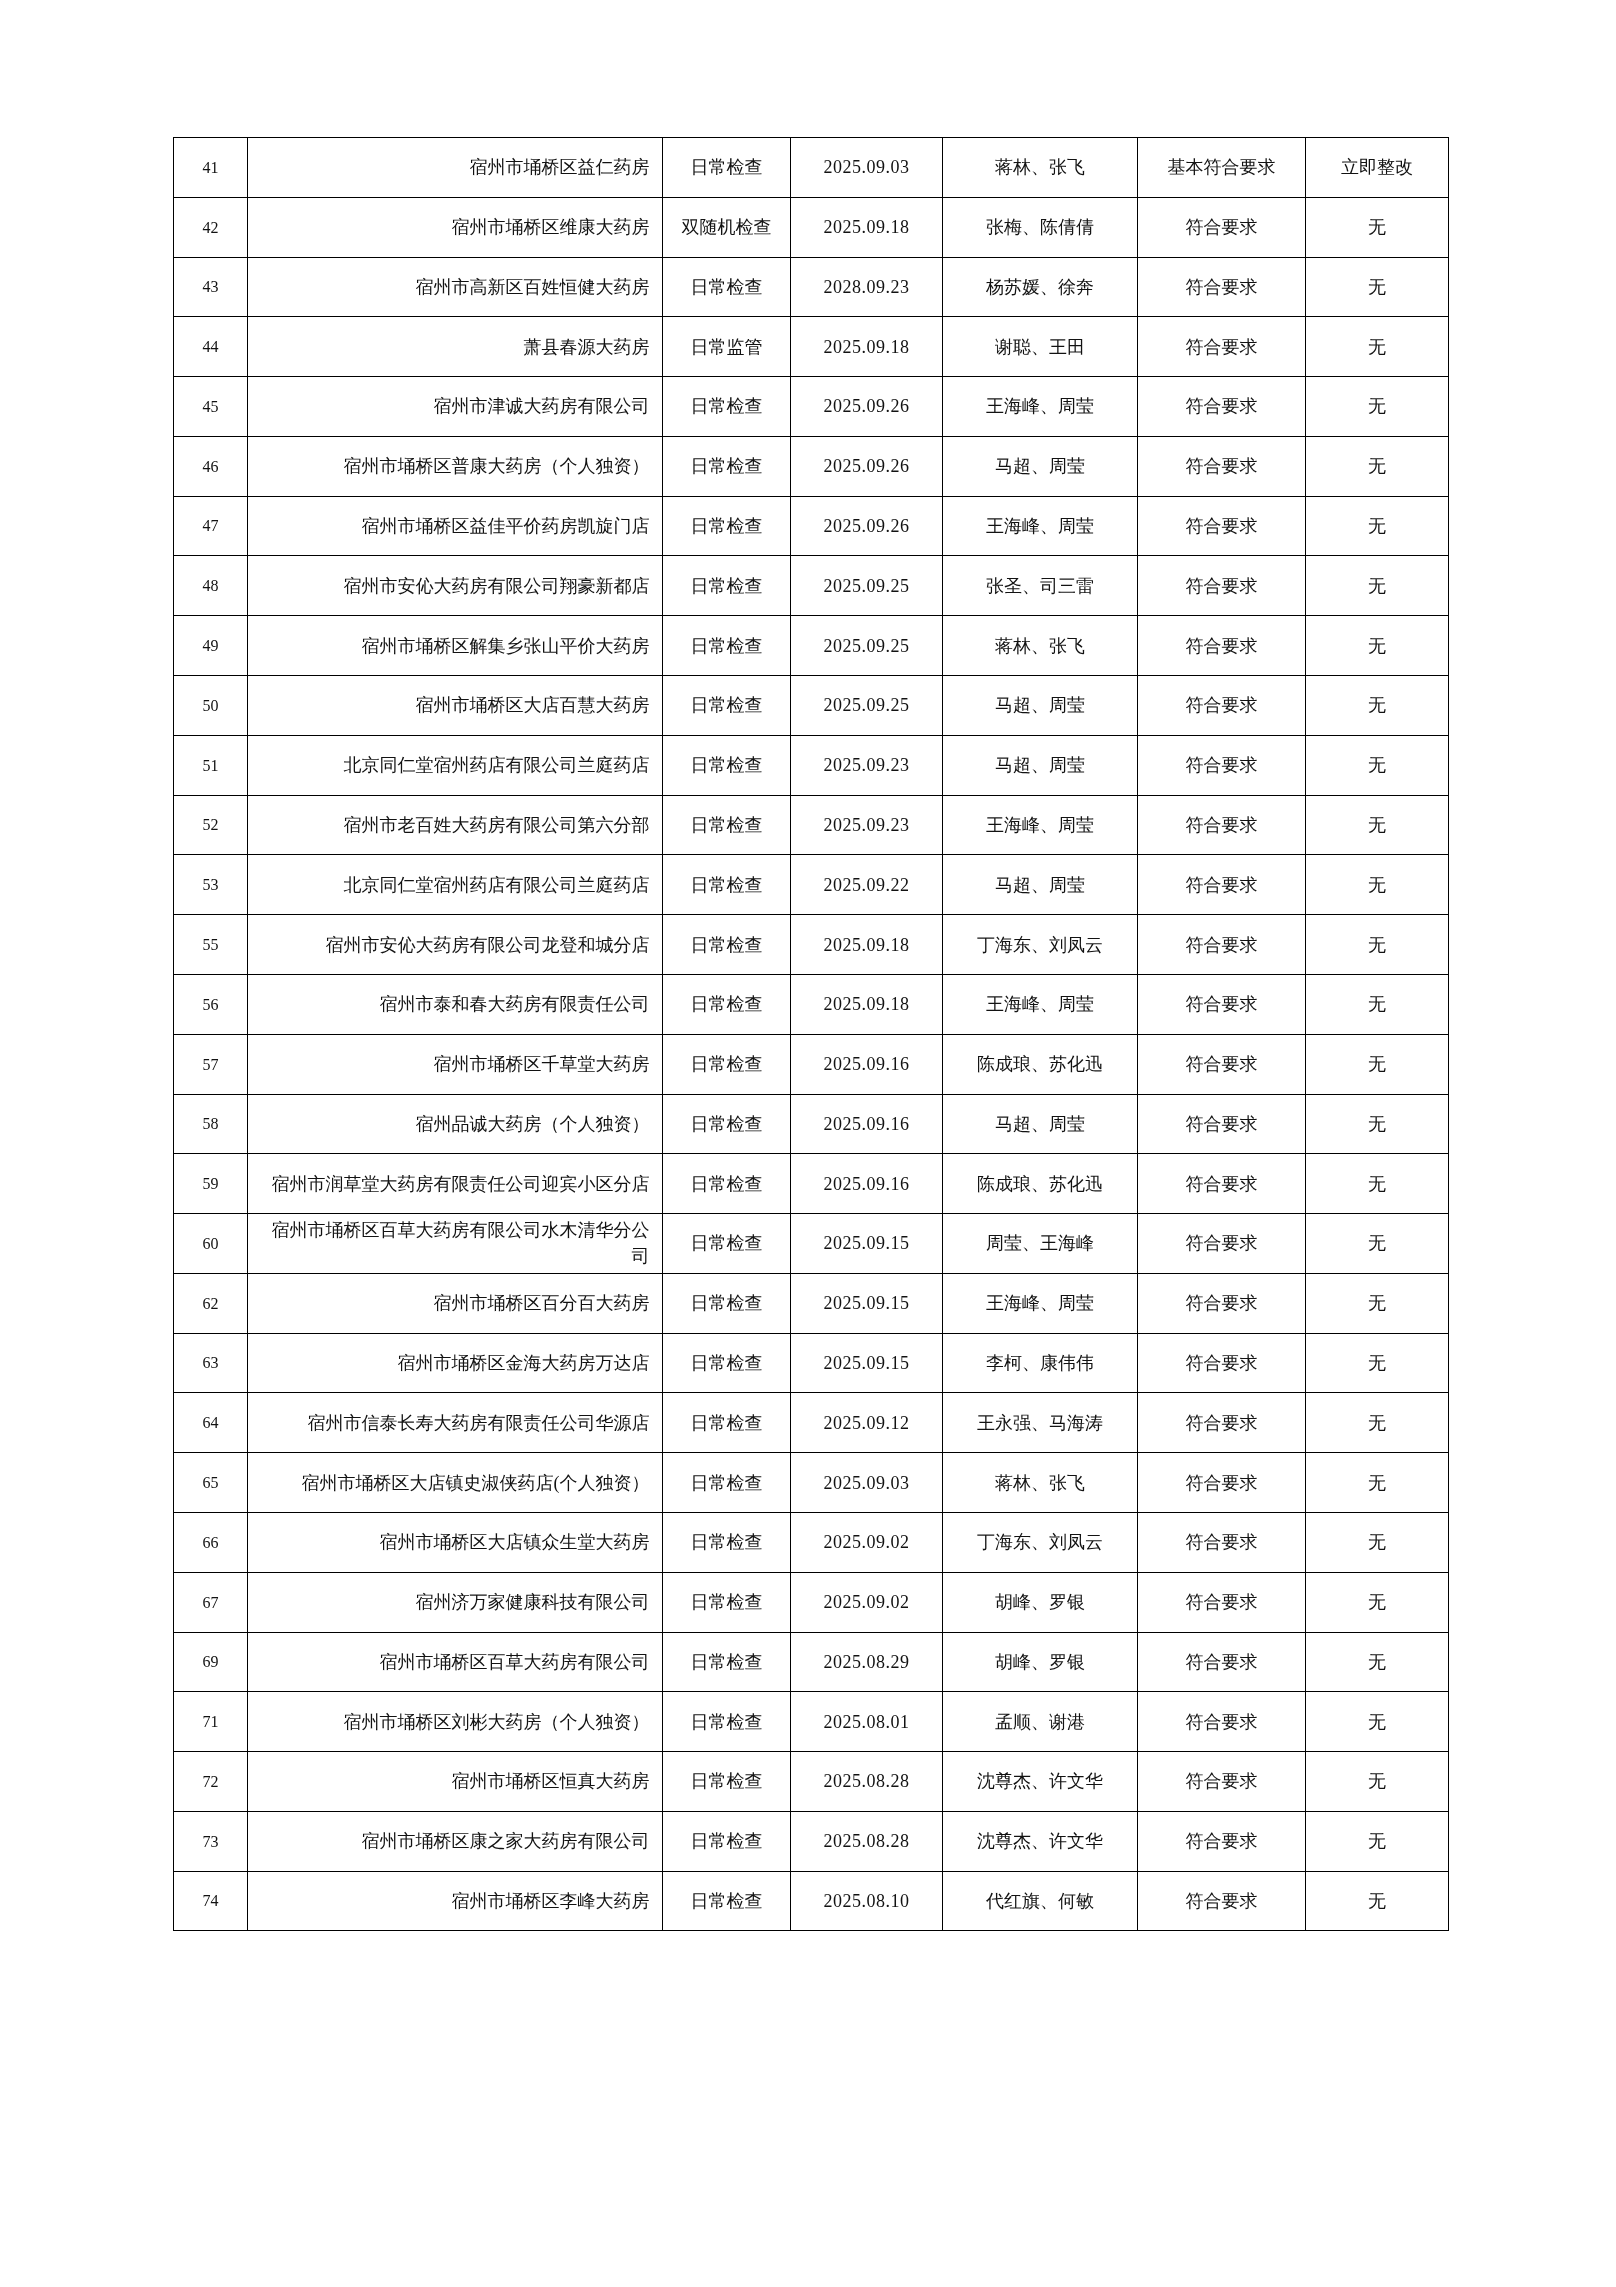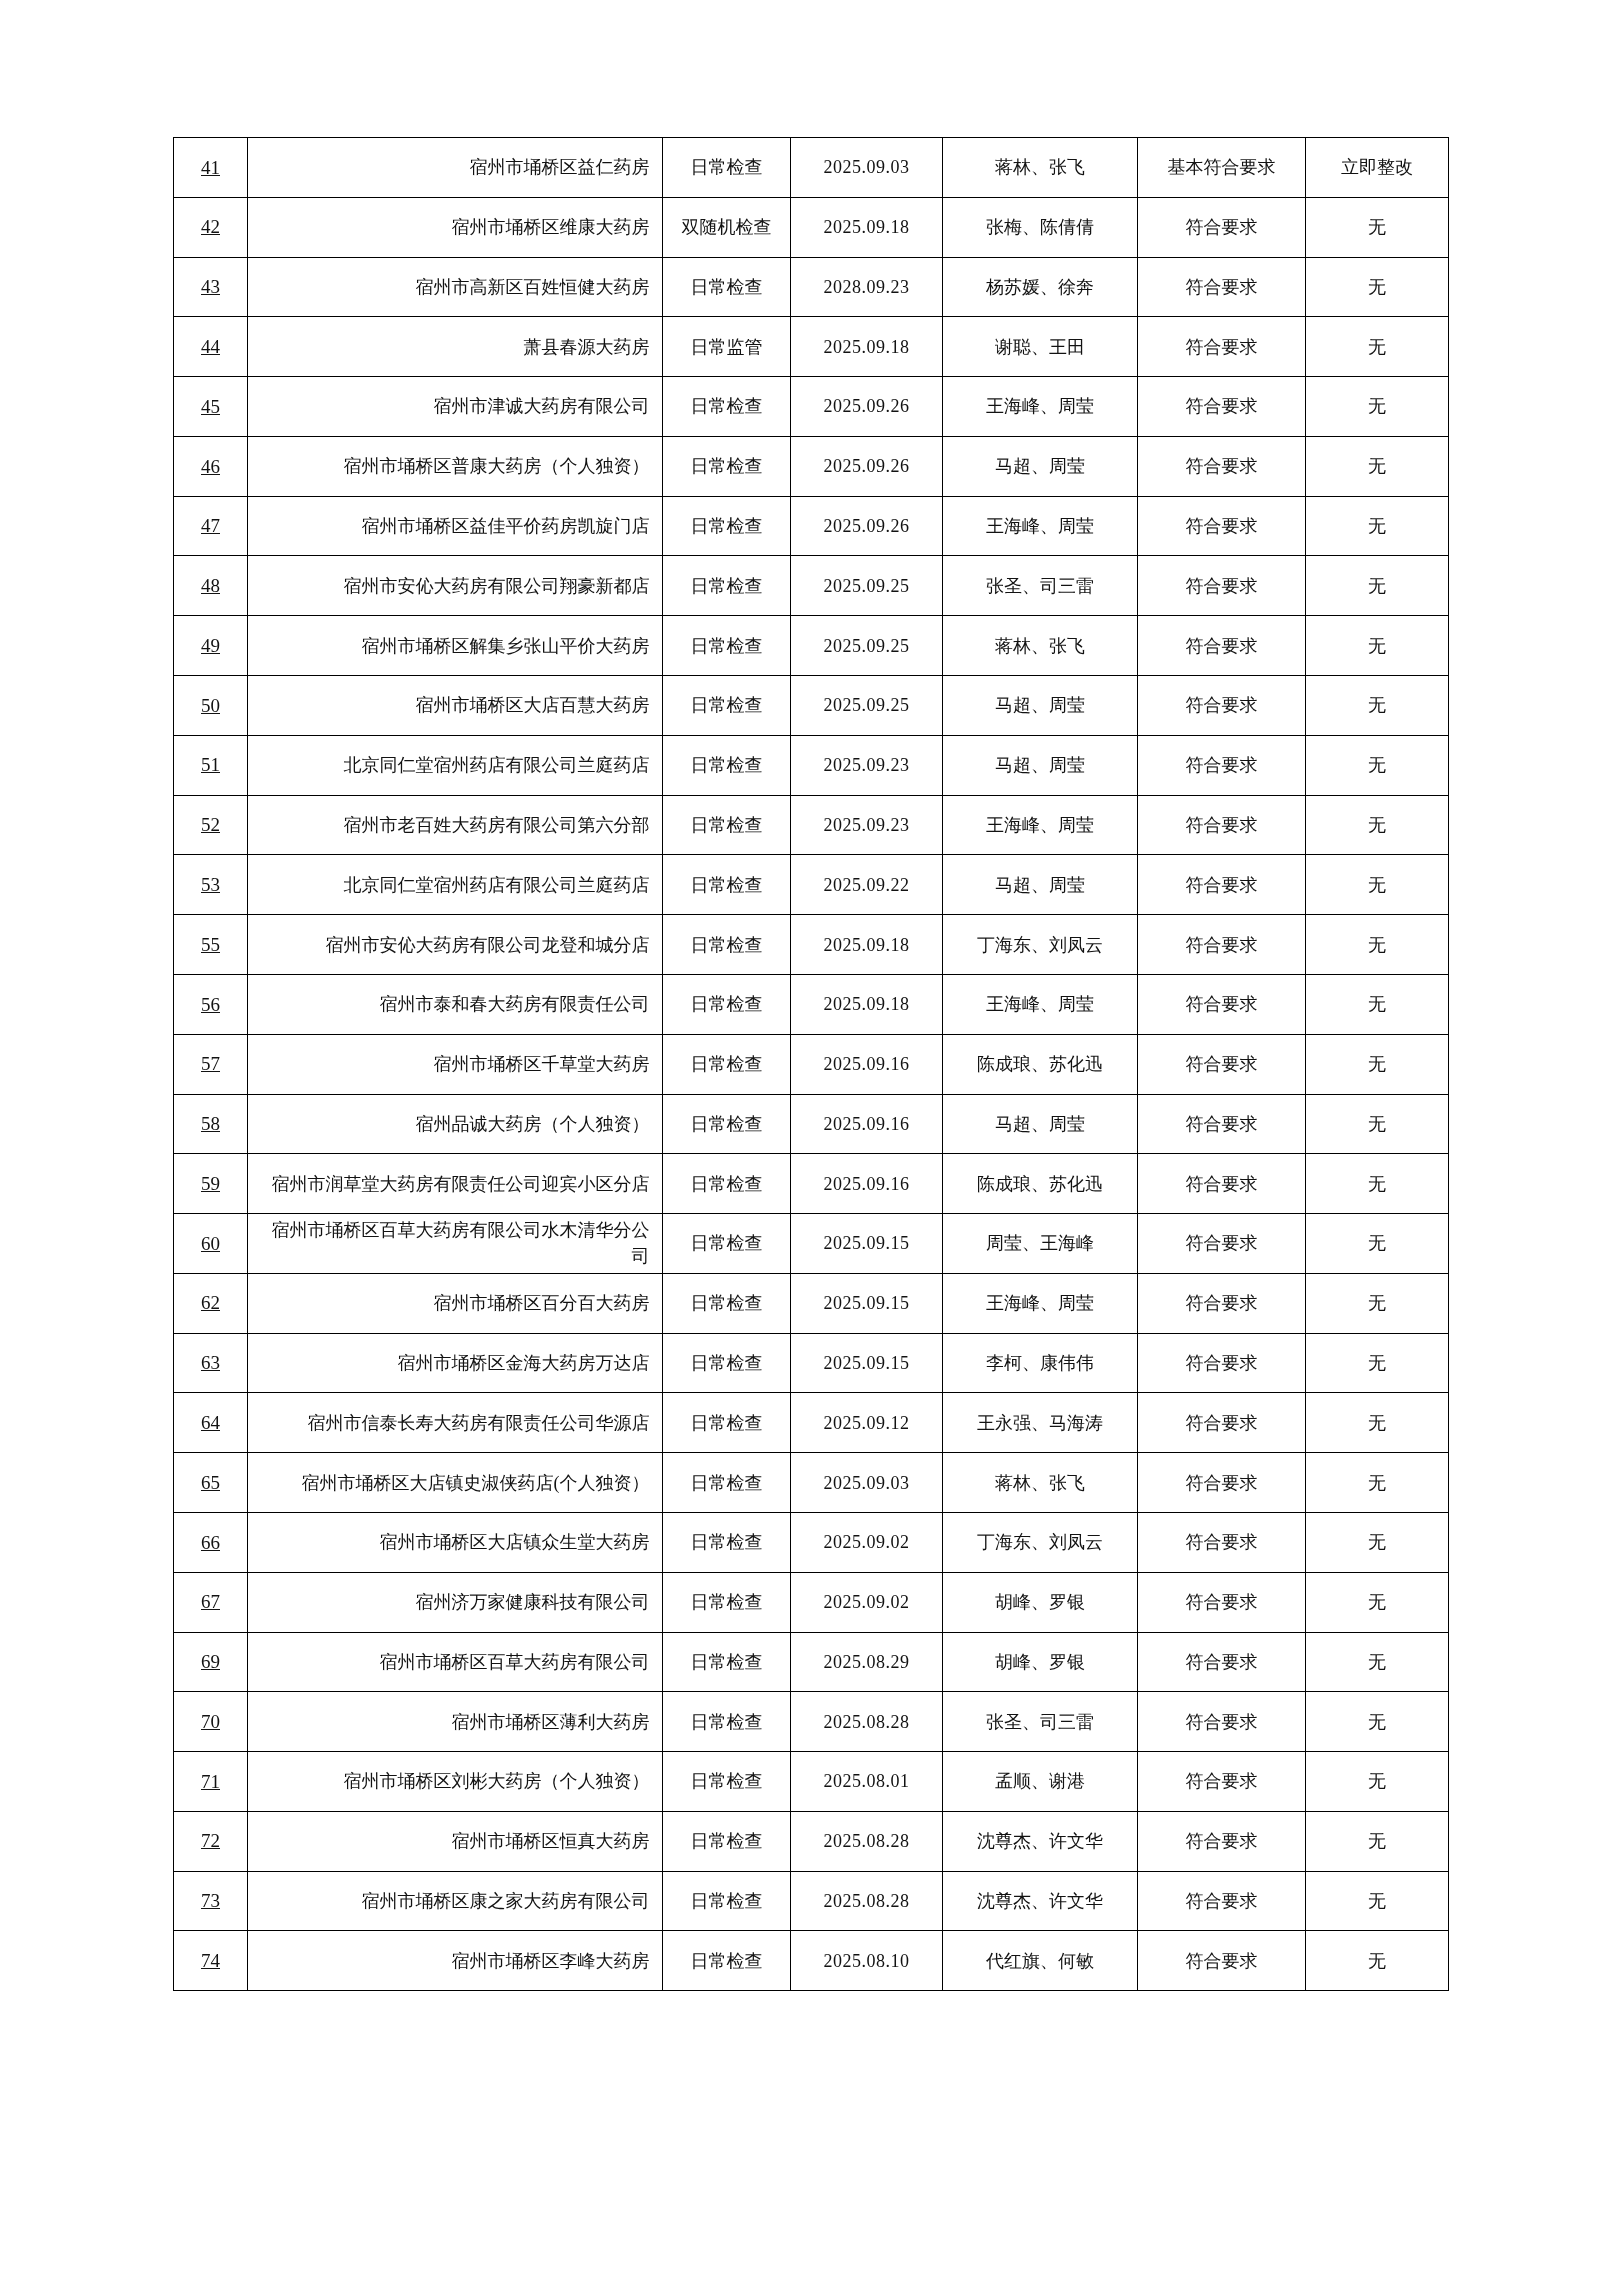--- a/index.html
+++ b/index.html
@@ -37,22 +37,21 @@
     text-align: center;
     vertical-align: middle;
     overflow: hidden;
     word-break: break-all;
   }
   table.inspection td.c-name {
     text-align: right;
     padding: 1.9px 12.5px;
   }
   table.inspection td.c-no {
-    font-size: 19px;
-    text-decoration: underline;
+    font-size: 16px;
   }
   table.inspection td.c-date {
     letter-spacing: 0.5px;
   }
 </style>
 </head>
 <body>
 
 <div class="table-wrap">
   <table class="inspection">
@@ -294,29 +293,20 @@
         <tr>
           <td class="c-no">69</td>
           <td class="c-name">宿州市埇桥区百草大药房有限公司</td>
           <td class="c-type">日常检查</td>
           <td class="c-date">2025.08.29</td>
           <td class="c-insp">胡峰、罗银</td>
           <td class="c-res">符合要求</td>
           <td class="c-act">无</td>
         </tr>
         <tr>
-          <td class="c-no">70</td>
-          <td class="c-name">宿州市埇桥区薄利大药房</td>
-          <td class="c-type">日常检查</td>
-          <td class="c-date">2025.08.28</td>
-          <td class="c-insp">张圣、司三雷</td>
-          <td class="c-res">符合要求</td>
-          <td class="c-act">无</td>
-        </tr>
-        <tr>
           <td class="c-no">71</td>
           <td class="c-name">宿州市埇桥区刘彬大药房（个人独资）</td>
           <td class="c-type">日常检查</td>
           <td class="c-date">2025.08.01</td>
           <td class="c-insp">孟顺、谢港</td>
           <td class="c-res">符合要求</td>
           <td class="c-act">无</td>
         </tr>
         <tr>
           <td class="c-no">72</td>

